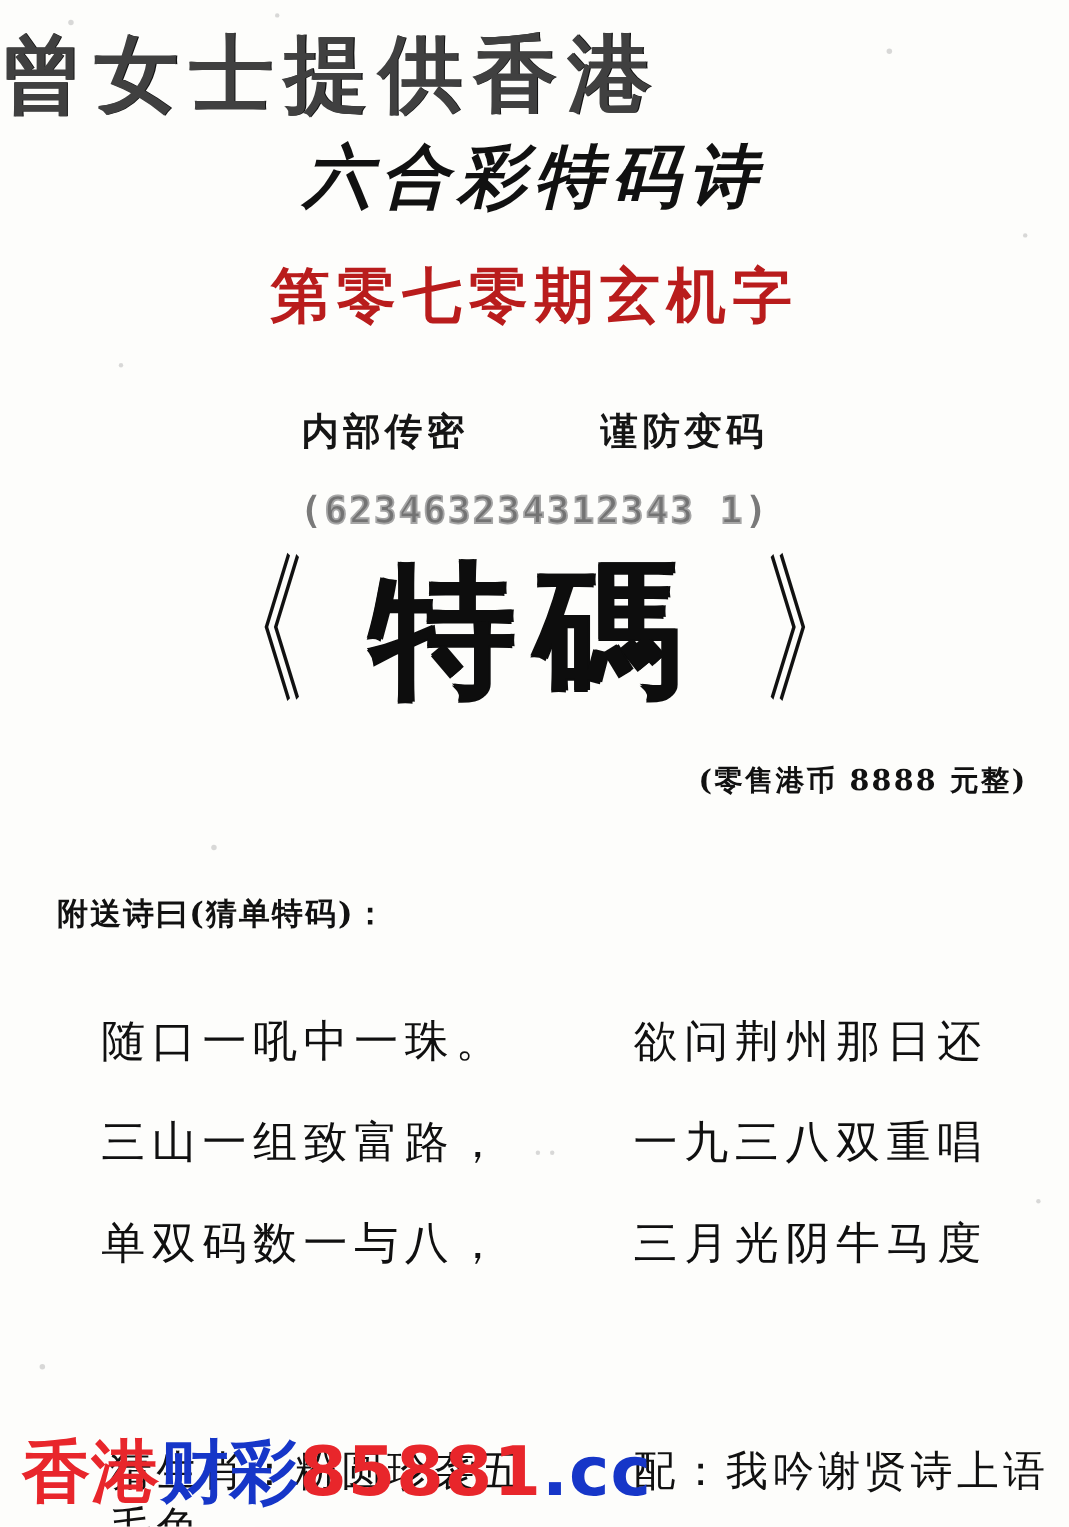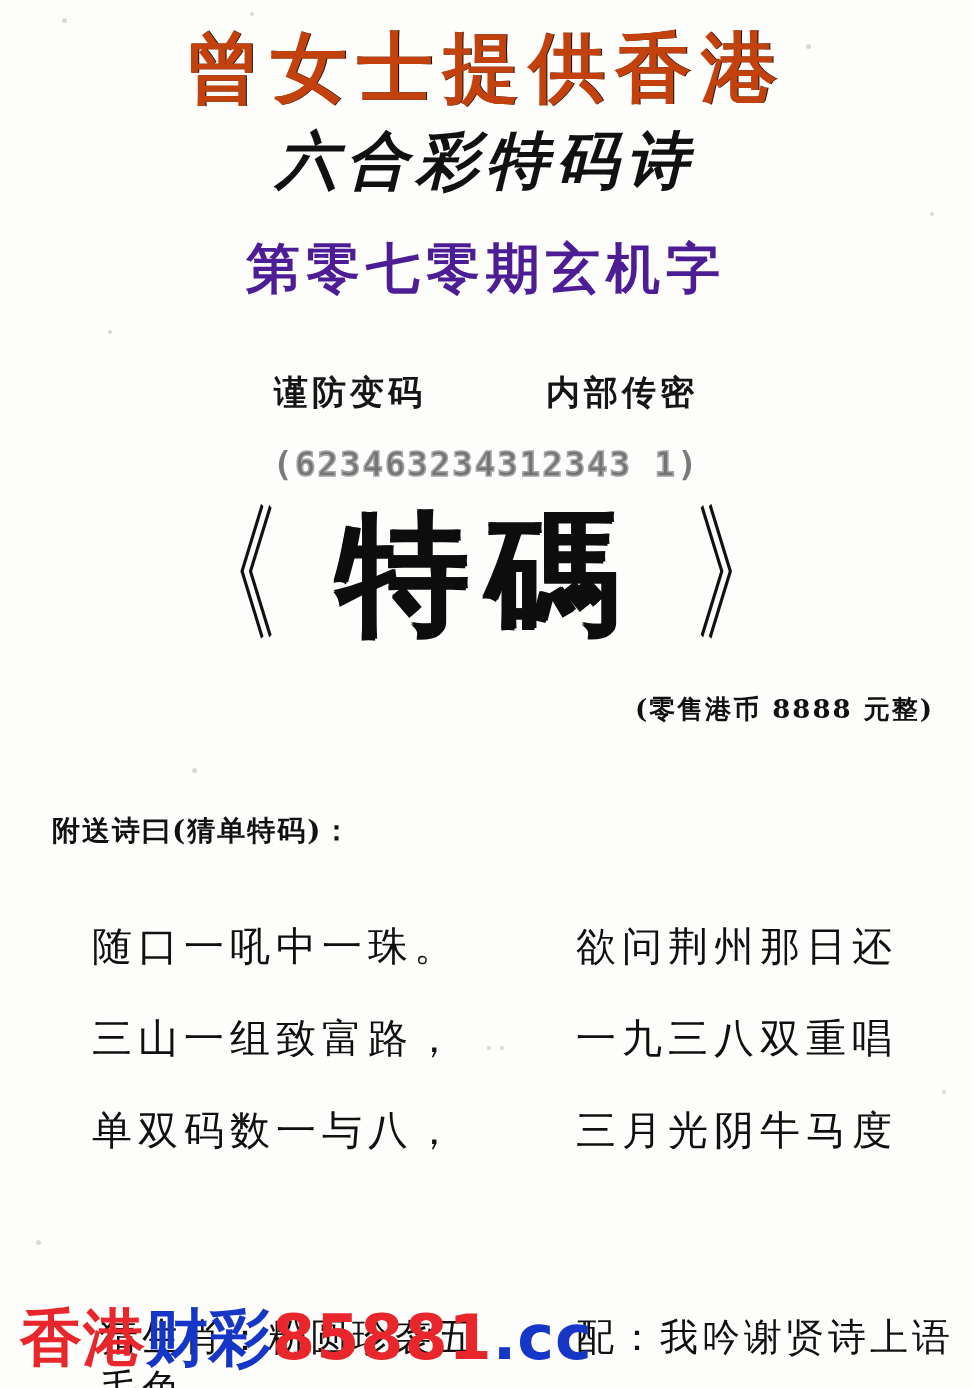--- a/index.html
+++ b/index.html
@@ -24,26 +24,26 @@
     border-radius: 50%;
     opacity: .55;
     pointer-events: none;
   }
 
   .title-1 {
     position: absolute;
     top: 28px;
     left: 0;
     width: 972px;
-    text-align: center;
+    text-align: left;
     font-size: 76px;
     line-height: 1.05;
     font-weight: 700;
     letter-spacing: 10px;
-    color: #c2410c;
+    color: #404040;
     font-family: "DejaVu Serif", serif;
     text-shadow: 1px 0 0 #111;
   }
   .title-2 {
     position: absolute;
     top: 128px;
     left: 0;
     width: 972px;
     text-align: center;
     font-size: 62px;
@@ -57,21 +57,21 @@
   .title-3 {
     position: absolute;
     top: 240px;
     left: 0;
     width: 972px;
     text-align: center;
     font-size: 54px;
     line-height: 1.05;
     font-weight: 700;
     letter-spacing: 6px;
-    color: #4c1d95;
+    color: #b91c1c;
     font-family: "DejaVu Serif", serif;
   }
 
   .subline {
     position: absolute;
     top: 370px;
     left: 0;
     width: 972px;
     display: flex;
     justify-content: center;
@@ -233,22 +233,22 @@
   <div class="speckle" style="left:487px; top:1046px;width:4px; height:4px;"></div>
   <div class="speckle" style="left:500px; top:1046px;width:4px; height:4px;"></div>
   <div class="speckle" style="left:942px; top:1090px;width:4px; height:4px;"></div>
   <div class="speckle" style="left:36px;  top:1240px;width:5px; height:5px;"></div>
 
   <div class="title-1">曾女士提供香港</div>
   <div class="title-2">六合彩特码诗</div>
   <div class="title-3">第零七零期玄机字</div>
 
   <div class="subline">
+    <span>内部传密</span>
     <span>谨防变码</span>
-    <span>内部传密</span>
   </div>
 
   <div class="code-row">
     <span class="paren">(</span><span class="digits">623463234312343 1</span><span class="paren">)</span>
   </div>
 
   <div class="hero">
     <span class="brk">《</span>
     <span class="word">特碼</span>
     <span class="brk">》</span>

